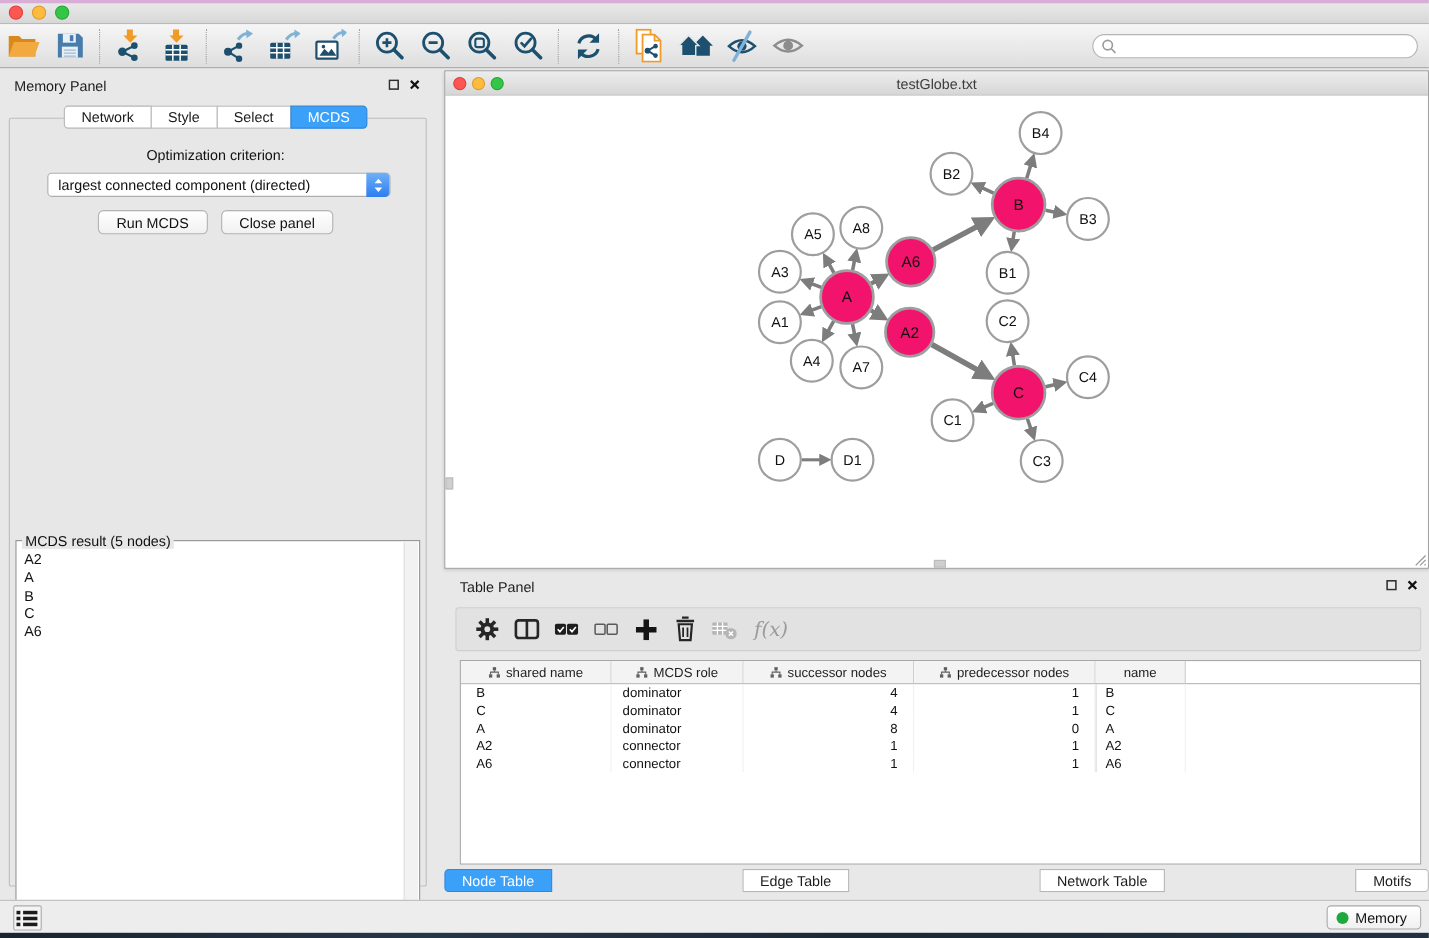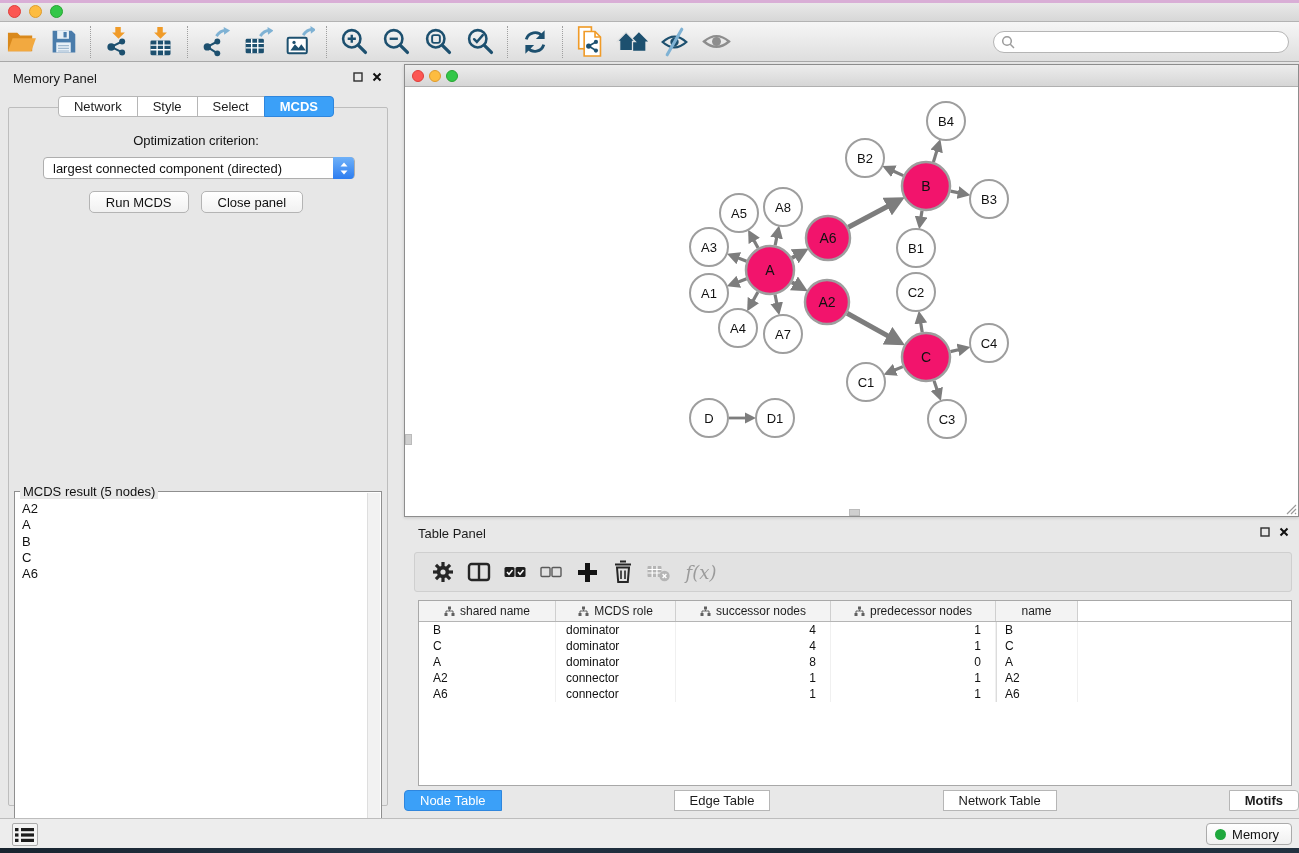--- a/index.html
+++ b/index.html
@@ -31,21 +31,21 @@
   .cp-title-row { position:absolute; left:0; top:64px; width:392px; height:28px; }
   .panel-title { position:absolute; left:13px; top:7px; font-size:13px; color:#1c1c1c; }
   .panel-winbtns { position:absolute; right:10px; top:8px; display:flex; gap:9px; }
   .panel-winbtns span { display:flex; }
   .cp-panel { position:absolute; left:8px; top:107px; width:380px; height:699px;
     background:#e7e7e7; border:1px solid #bdbdbd; border-radius:2px; }
   .tabs-row { position:absolute; left:0; top:96px; width:392px; display:flex; justify-content:center; z-index:3; }
   .tab { height:21px; padding:0 15px; background:#fff; border:1px solid #b6b6b6; margin-left:-1px;
     font-size:13px; color:#1c1c1c; display:flex; align-items:center; }
   .tab:first-child { border-radius:4px 0 0 4px; margin-left:0; }
-  .tab:last-child { border-radius:0 4px 4px 0;font-weight:bold; }
+  .tab:last-child { border-radius:0 4px 4px 0; }
   .tab.active { background:#3ba0f8; border-color:#2f86dd; color:#fff; }
   .opt-label { position:absolute; left:0; top:133px; width:392px; text-align:center; font-size:13px; color:#111; }
   .combo { position:absolute; left:43px; top:157px; width:312px; height:22px; background:#fff;
     border:1px solid #aeaeae; border-radius:4px; font-size:13px; color:#111;
     display:flex; align-items:center; padding-left:9px; }
   .combo-stepper { position:absolute; right:0; top:-1px; width:21px; height:22px; border-radius:0 4px 4px 0;
     background:linear-gradient(#6fb1f8,#2d7df0); display:flex; align-items:center; justify-content:center; }
   .cp-buttons { position:absolute; left:0; top:191px; width:392px; display:flex; justify-content:center; gap:12px; }
   .btn { height:22px; padding:0 16px; background:linear-gradient(#ffffff,#f1f1f1); border:1px solid #b4b4b4;
     border-radius:5px; font-size:13px; color:#111; }
@@ -338,20 +338,21 @@
     <div class="mcds-scroll"></div>
   </div>
 
   <div class="net-win">
     <div class="net-titlebar">
       <div class="lights">
         <span class="light red"></span>
         <span class="light yellow"></span>
         <span class="light green"></span>
       </div>
+      <div class="win-title">testGlobe.txt</div>
     </div>
     <div class="net-canvas">
       <svg id="graph-svg" width="893" height="429">
           <defs>
             <marker id="arr" viewBox="0 0 4 4" refX="0.8" refY="2" markerWidth="4" markerHeight="4" orient="auto">
               <path d="M0 0L4 2L0 4Z" fill="#7d7d7d"></path>
             </marker>
           </defs>
           <line x1="341.6" y1="191.8" x2="331.4" y2="195.7" stroke="#7d7d7d" stroke-width="3.2" marker-end="url(#arr)"></line>
           <line x1="341.6" y1="174.2" x2="331.4" y2="170.3" stroke="#7d7d7d" stroke-width="3.2" marker-end="url(#arr)"></line>

